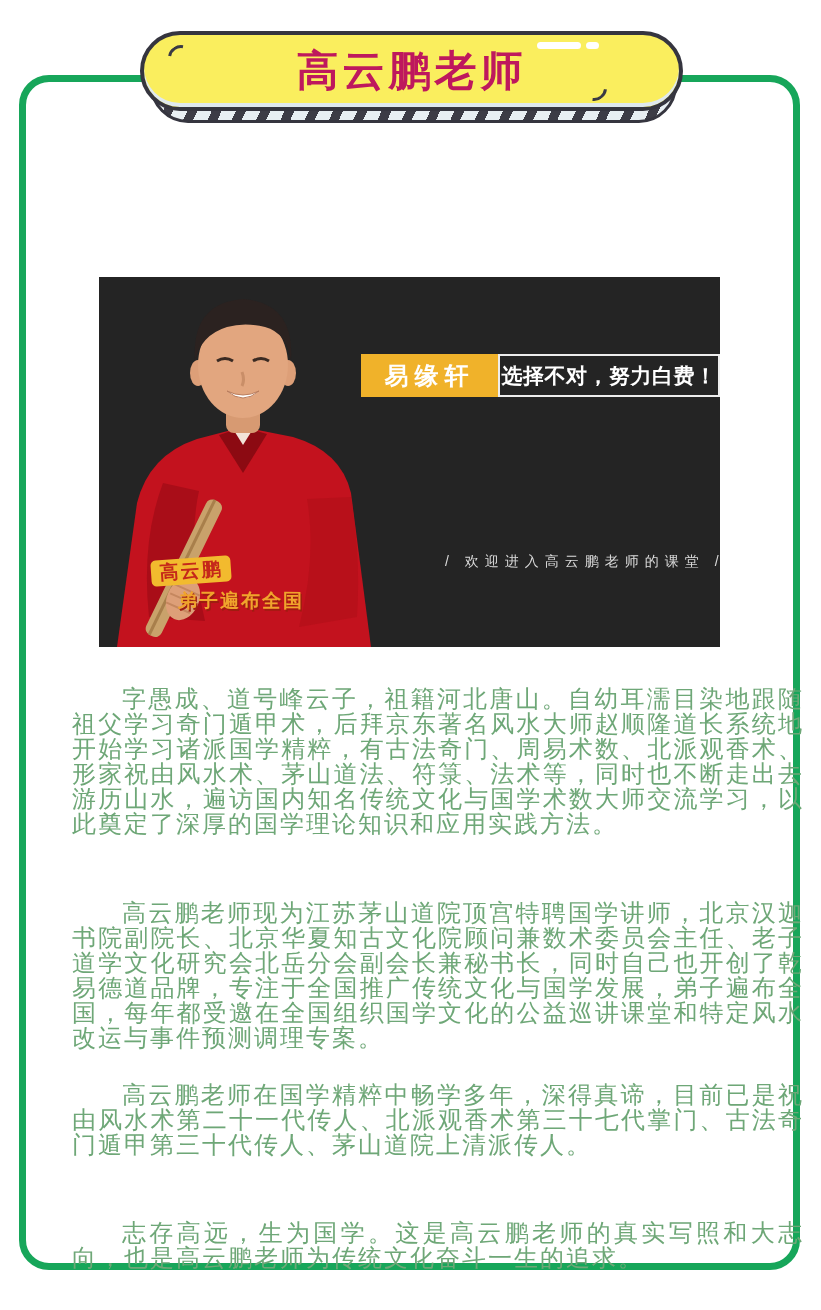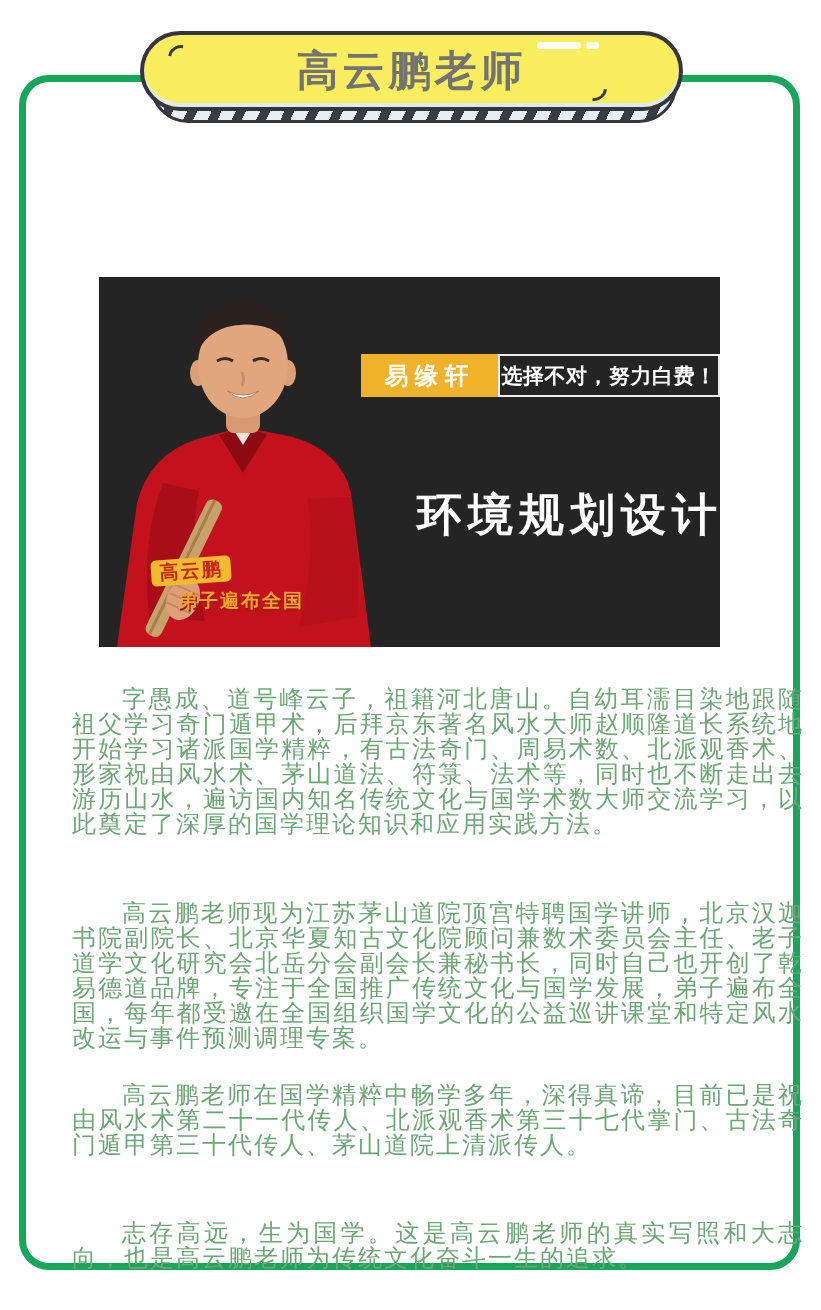--- a/index.html
+++ b/index.html
@@ -31,21 +31,21 @@
     background:repeating-linear-gradient(115deg,#e8eff3 0 13px,#3c3c46 13px 22px);
   }
   .pill{
     position:absolute;left:0;top:0;width:543px;height:80px;
     background:var(--pill-yellow);
     border:4px solid var(--outline-dark);border-radius:44px;
     box-shadow:inset 0 -4px 0 #dfe9ee;
     display:flex;align-items:center;justify-content:center;
   }
   .pill h1{
-    margin:0;font-size:42px;font-weight:800;color:#737373;letter-spacing:4px;
+    margin:0;font-size:42px;font-weight:800;color:#be185d;letter-spacing:4px;
   }
   .dash{position:absolute;background:#fff;height:7px;border-radius:4px;}
   .dash-long{top:7px;right:98px;width:44px;}
   .dash-short{top:7px;right:80px;width:13px;}
   .curl{
     position:absolute;width:26px;height:26px;border:3px solid transparent;
     border-top-color:#3a3a44;border-radius:50%;
   }
   .curl-tl{left:24px;top:10px;transform:rotate(-35deg);}
   .curl-br{right:72px;bottom:6px;transform:rotate(142deg);}
@@ -141,22 +141,22 @@
           <path d="M70,312 h28 M70,322 h28 M70,332 h26" stroke="#c5875f" stroke-width="2" fill="none"></path>
         </g>
       </svg>
 
       <div class="brand-row">
         <div class="brand-badge">易缘轩</div>
         <div class="slogan-box">选择不对，努力白费！</div>
       </div>
 
 
-      <div class="headline2">环境规划设计</div>
 
+      <div class="tagline">/ 欢迎进入高云鹏老师的课堂 /</div>
 
       <div class="name-badge">高云鹏</div>
       <div class="name-title">弟子遍布全国</div>
     </div>
 
     <p class="bio p0">字愚成、道号峰云子，祖籍河北唐山。自幼耳濡目染地跟随祖父学习奇门遁甲术，后拜京东著名风水大师赵顺隆道长系统地开始学习诸派国学精粹，有古法奇门、周易术数、北派观香术、形家祝由风水术、茅山道法、符箓、法术等，同时也不断走出去游历山水，遍访国内知名传统文化与国学术数大师交流学习，以此奠定了深厚的国学理论知识和应用实践方法。</p>
     <p class="bio p1">高云鹏老师现为江苏茅山道院顶宫特聘国学讲师，北京汉迦书院副院长、北京华夏知古文化院顾问兼数术委员会主任、老子道学文化研究会北岳分会副会长兼秘书长，同时自己也开创了乾易德道品牌，专注于全国推广传统文化与国学发展，弟子遍布全国，每年都受邀在全国组织国学文化的公益巡讲课堂和特定风水改运与事件预测调理专案。</p>
     <p class="bio p2">高云鹏老师在国学精粹中畅学多年，深得真谛，目前已是祝由风水术第二十一代传人、北派观香术第三十七代掌门、古法奇门遁甲第三十代传人、茅山道院上清派传人。</p>
     <p class="bio p3">志存高远，生为国学。这是高云鹏老师的真实写照和大志向，也是高云鹏老师为传统文化奋斗一生的追求。</p>
   </div>

